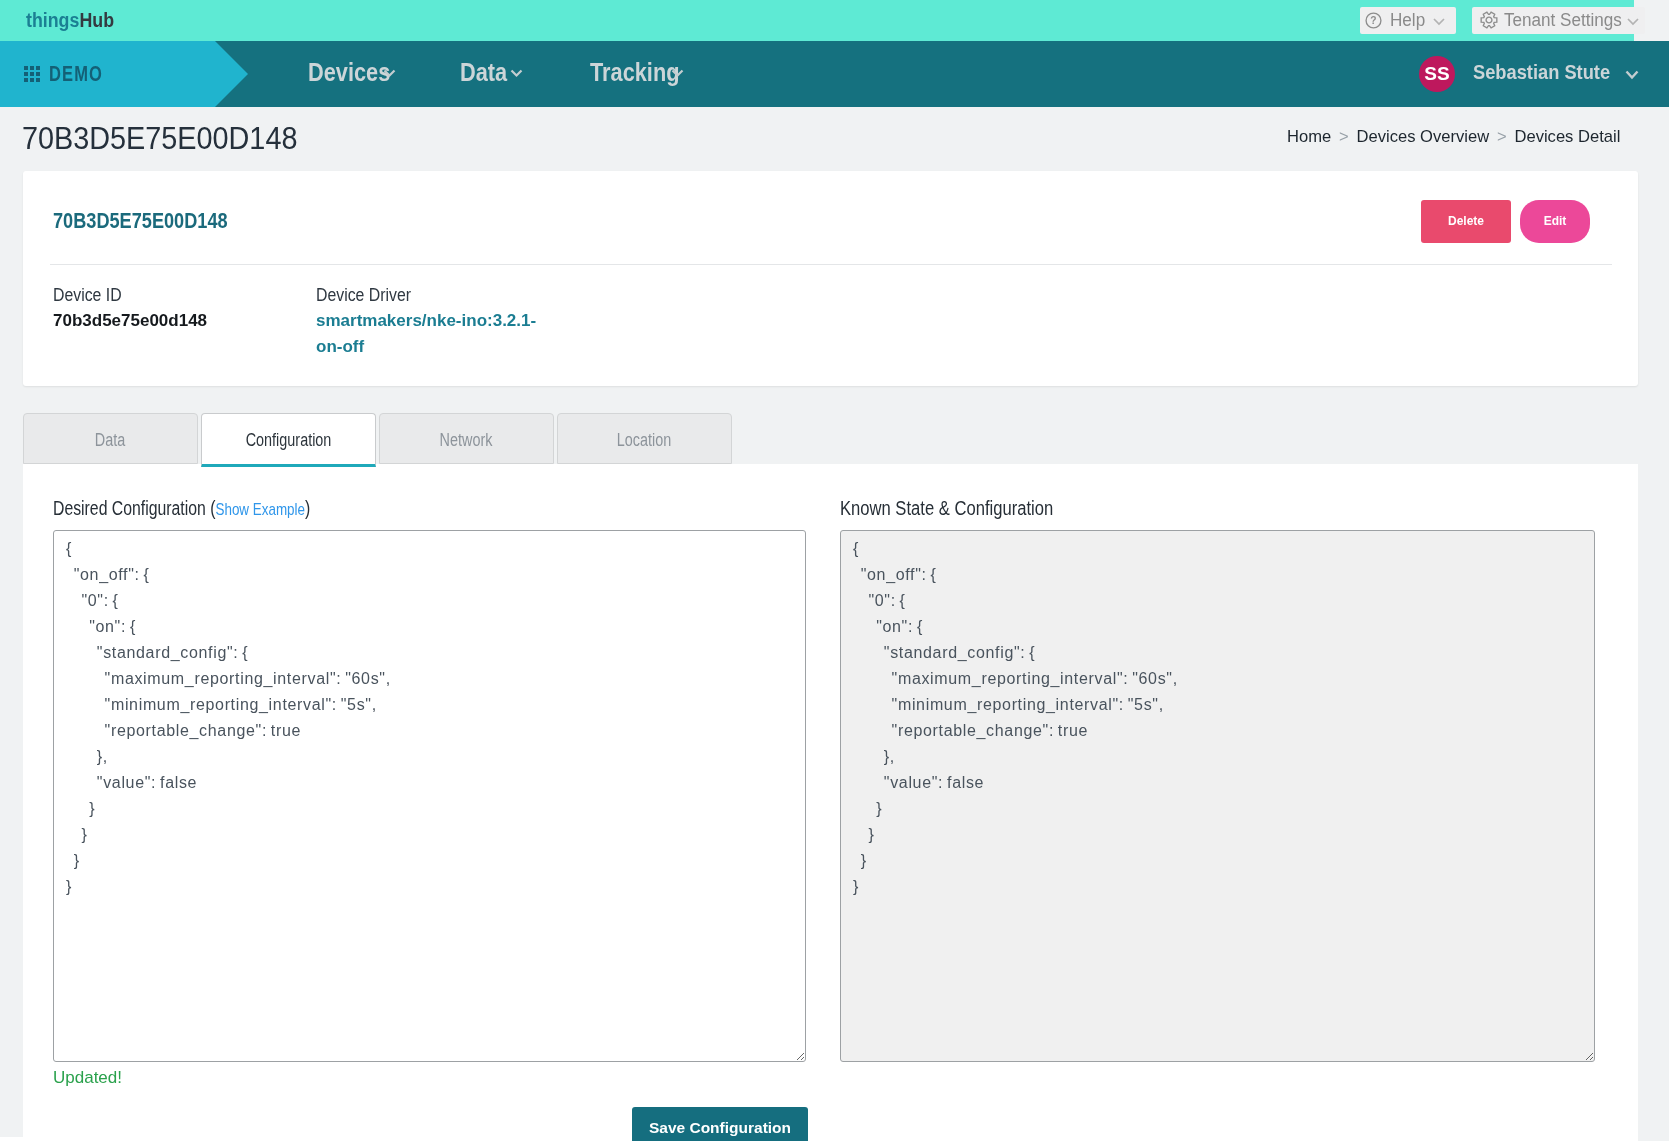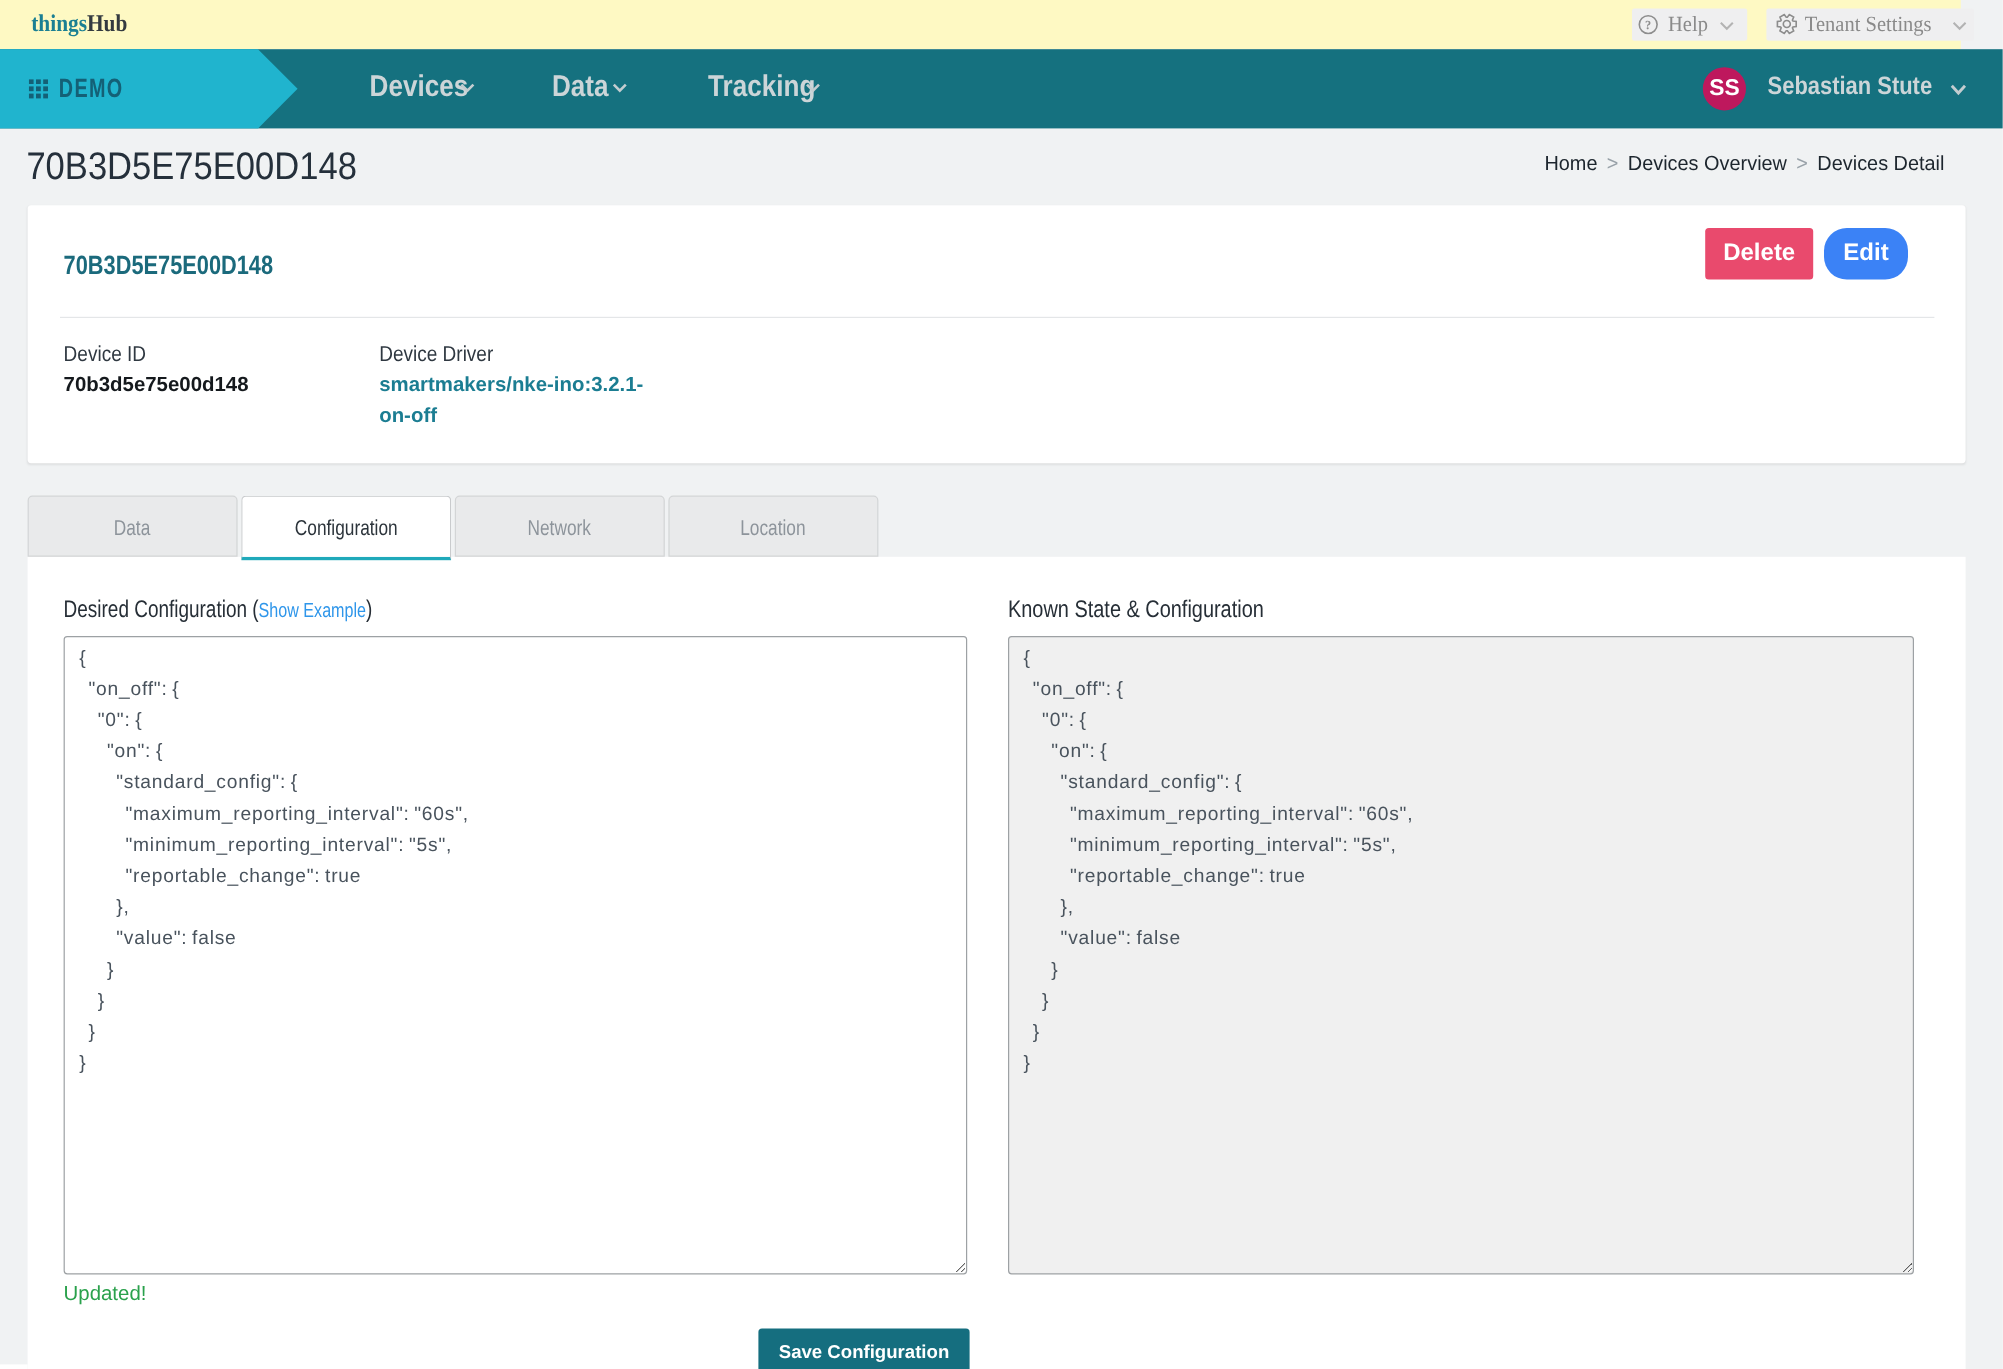--- a/index.html
+++ b/index.html
@@ -1,20 +1,20 @@
 <!DOCTYPE html>
 <html><head>
 <meta charset="utf-8">
 <style>
   * { margin:0; padding:0; box-sizing:border-box; }
   html,body { width:1669px; height:1141px; overflow:hidden; }
   body { font-family:"Liberation Sans", sans-serif; background:#f0f2f3; position:relative; }
 
   
-  .topbar { position:absolute; left:0; top:0; width:1634px; height:41px; background:#fef9c3;font-family:Liberation Serif, serif; }
+  .topbar { position:absolute; left:0; top:0; width:1634px; height:41px; background:#5eead4; }
   .logo { position:absolute; left:26px; top:0; line-height:41px; font-size:20px; font-weight:bold; color:#1b7f93; transform:scaleX(0.89); transform-origin:left center; white-space:nowrap; }
   .logo b { color:#343a40; font-weight:bold; }
   .topbtn { position:absolute; top:7px; height:27px; background:#efeff0; border-radius:2px; color:#8a8a8a; }
   .topbtn .tt { position:absolute; top:0; line-height:27px; font-size:18px; white-space:nowrap; transform:scaleX(0.95); transform-origin:left center; }
   .topbtn svg { position:absolute; }
   #helpbtn { left:1360px; width:96px; }
   #tenantbtn { left:1472px; width:173px; }
 
   
   .navbar { position:absolute; left:0; top:41px; width:1669px; height:66px; background:#15717f; }
@@ -31,23 +31,23 @@
   
 
   
   .pagetitle { position:absolute; left:22px; top:120px; font-size:32px; font-weight:500; color:#25303b; transform:scaleX(0.9); transform-origin:left top; white-space:nowrap; }
   .breadcrumb { position:absolute; left:1287px; top:127px; font-size:17px; color:#1d262e; font-weight:500; white-space:nowrap; transform:scaleX(0.975); transform-origin:left top; }
   .breadcrumb .sep { color:#98a1a8; padding:0 8px; font-weight:400; }
 
   
   .card { position:absolute; left:23px; top:171px; width:1615px; height:215px; background:#fff; border-radius:3px; box-shadow:0 1px 2px rgba(0,0,0,0.08); }
   .card-title { position:absolute; left:30px; top:37px; font-size:22px; font-weight:bold; color:#1b6a7c; transform:scaleX(0.825); transform-origin:left top; white-space:nowrap; }
-  .btn { position:absolute; top:19px; height:43px; border-radius:3px; color:#fff; font-size:20px; font-weight:bold; text-align:center; line-height:43px; }
+  .btn { position:absolute; top:29px; height:43px; border-radius:3px; color:#fff; font-size:12px; font-weight:bold; text-align:center; line-height:43px; }
   .btn-delete { left:1398px; width:90px; background:#e94a6d; }
-  .btn-edit { left:1497px; width:70px; background:#3b82f6;border-radius:19px; }
+  .btn-edit { left:1497px; width:70px; background:#ec4899;border-radius:19px; }
   .card-divider { position:absolute; left:27px; top:93px; width:1562px; height:1px; background:#e4e6e8; }
   .field { position:absolute; top:111px; font-size:18px; color:#2f3841; }
   .field .lbl { display:block; line-height:26px; transform:scaleX(0.88); transform-origin:left center; white-space:nowrap; }
   .field .val { display:block; line-height:26px; font-weight:bold; color:#15191d; width:230px; font-size:17px; }
   .field .val.link { color:#1b7d92; }
   .field .val.norm { font-weight:normal; color:#333b42; }
 
   
   .tab { position:absolute; top:413px; z-index:5; width:175px; height:51px; background:#e9eaeb; border:1px solid #d3d5d6; border-radius:4px 4px 0 0; text-align:center; line-height:49px; padding-top:2px; font-size:18px; color:#8d949b; }
   .tab span { display:inline-block; transform:scaleX(0.8); }

